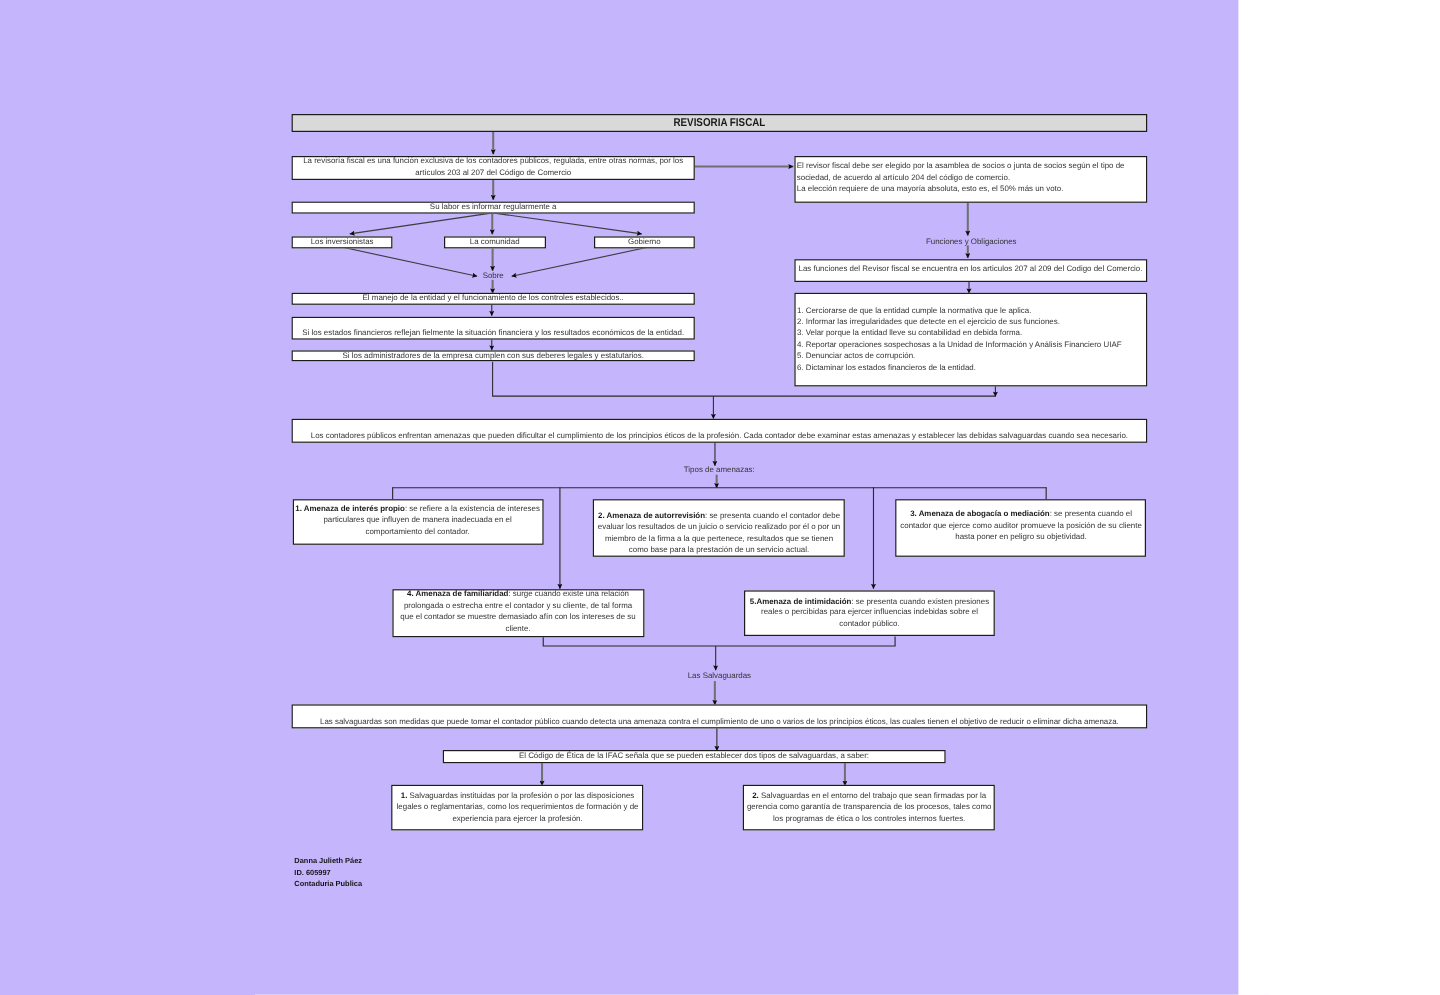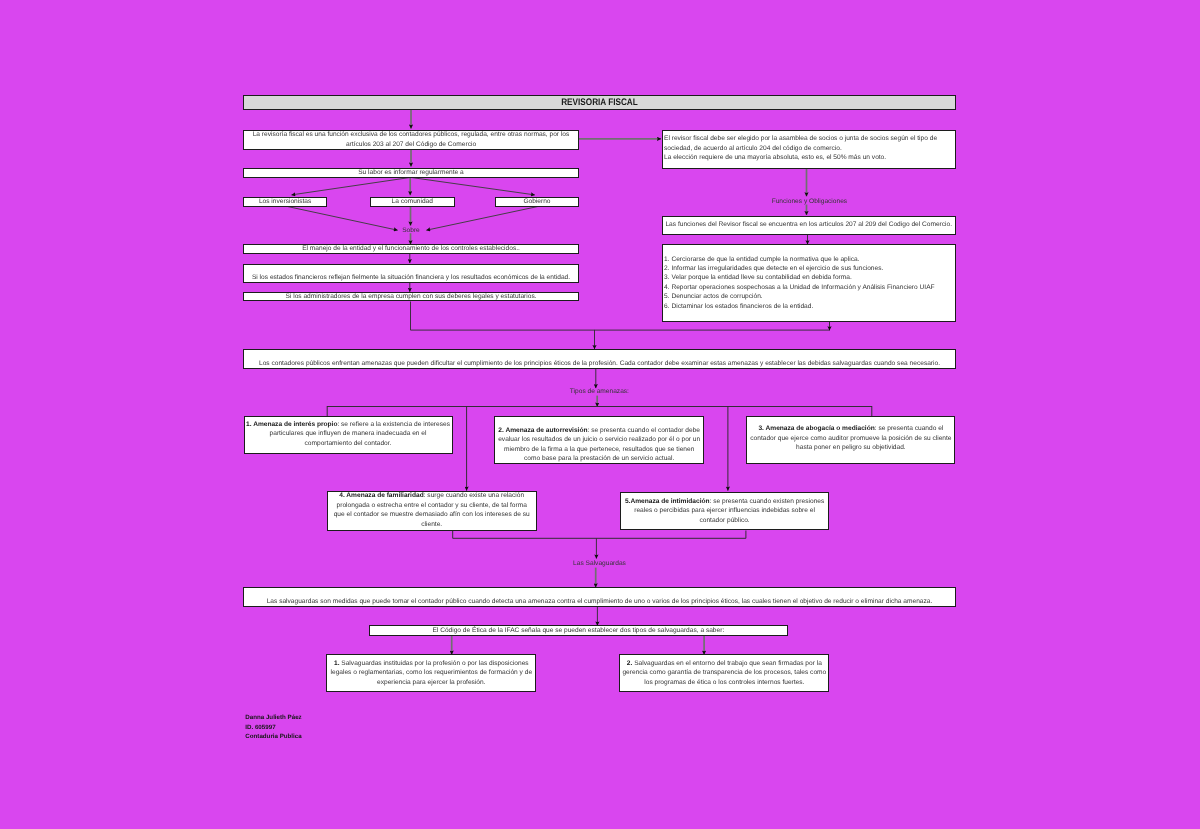--- a/index.html
+++ b/index.html
@@ -1,18 +1,18 @@
 <!DOCTYPE html>
 <html><head>
 <meta charset="utf-8">
 <style>
   html,body{margin:0;padding:0;background:#fff;}
   body{width:1200px;height:829px;font-family:"Liberation Sans",sans-serif;overflow:hidden;
        -webkit-font-smoothing:antialiased;text-rendering:geometricPrecision;}
-  #page{position:relative;width:1200px;height:829px;background:#d946ef;}
+  #page{position:relative;width:1032px;height:829px;background:#c4b5fd;}
   .box,.lbl,.ftr{-webkit-font-smoothing:antialiased;}
   #wires{position:absolute;left:0;top:0;width:1200px;height:829px;}
   .box{position:absolute;box-sizing:border-box;border:1px solid #1c1c1c;background:#fff;
        display:flex;flex-direction:column;align-items:center;justify-content:center;
        text-align:center;font-size:6.6px;line-height:9.4px;color:#343434;}
   .box.lft{align-items:flex-start;text-align:left;}
   .box .t{display:block;width:100%;}
   .titlebox{background:#d9d9d9;color:#1a1a1a;justify-content:center;}
   .titlebox .t{font-weight:bold;font-size:9.5px;line-height:11px;
       transform:scaleX(0.862);transform-origin:center;}

